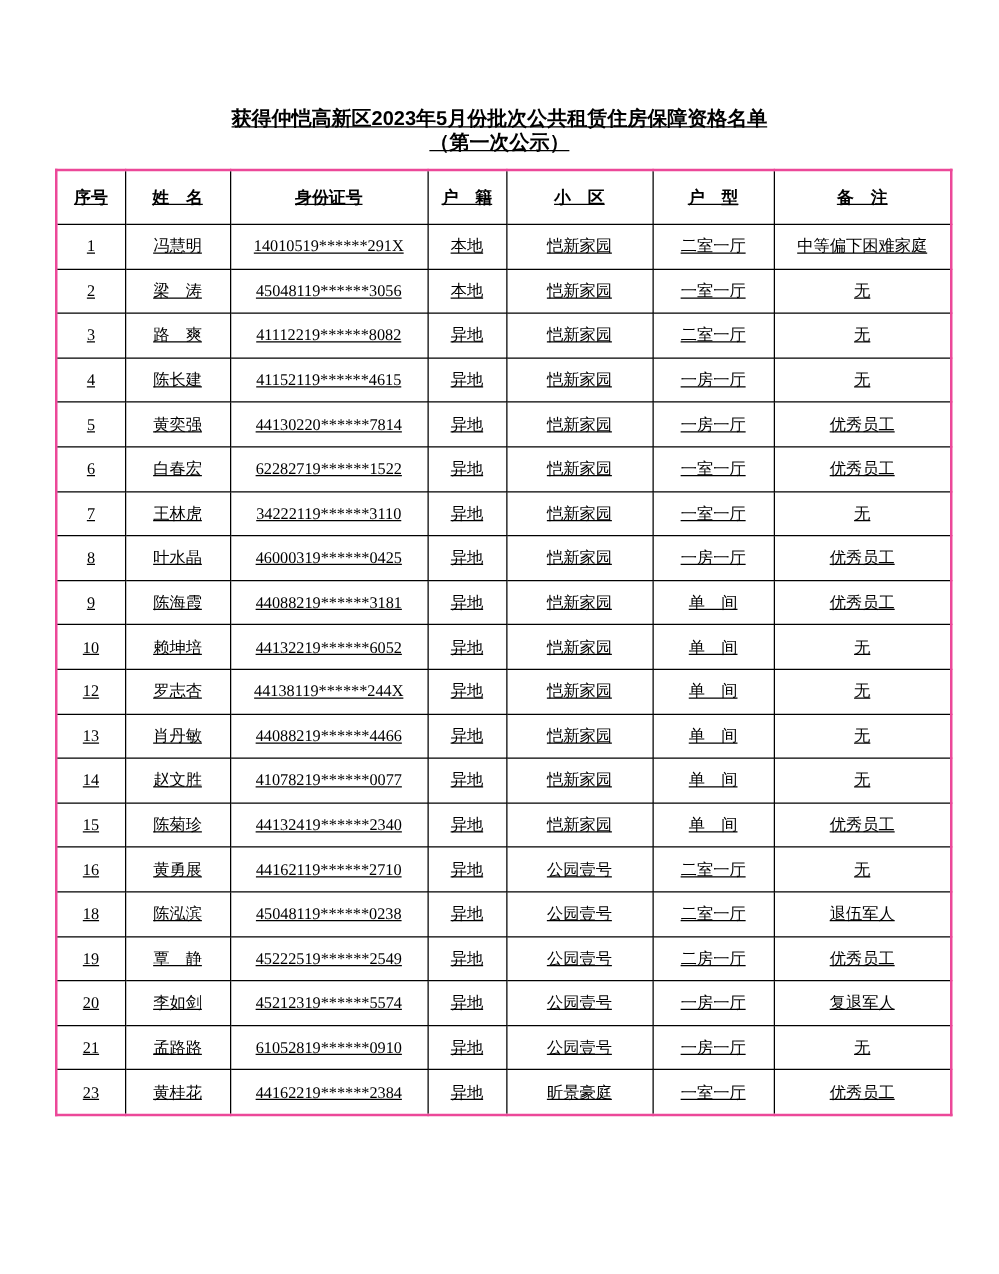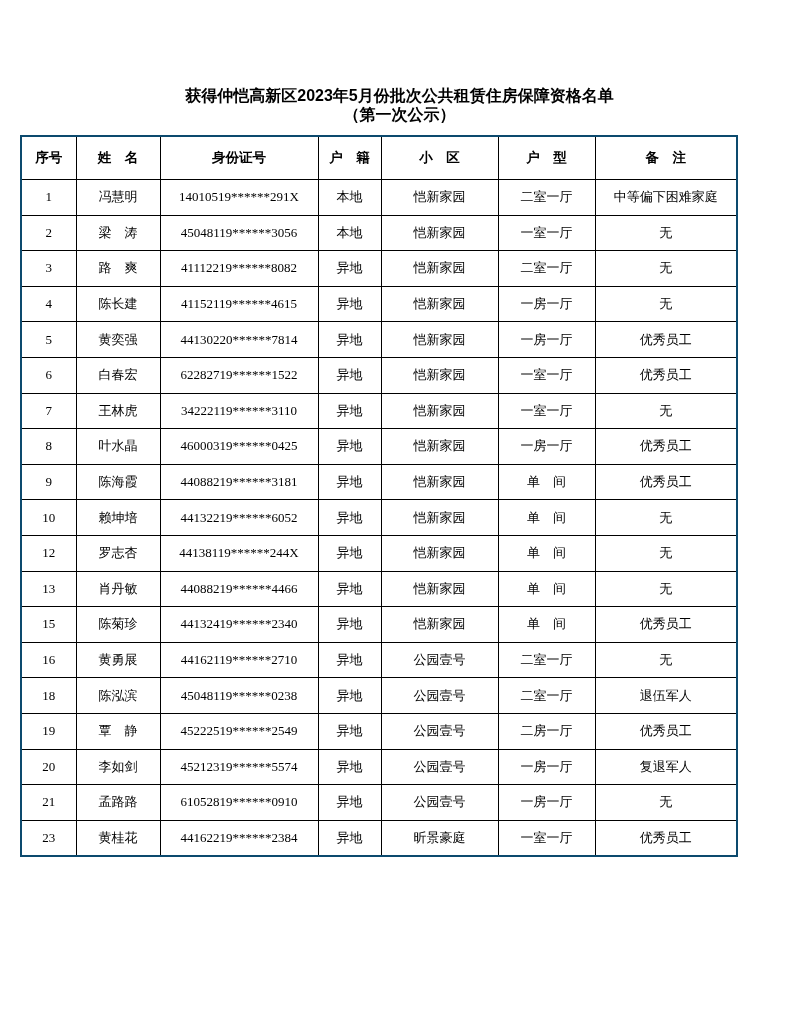--- a/index.html
+++ b/index.html
@@ -12,36 +12,37 @@
     background: #ffffff;
     color: #000000;
     overflow: hidden;
     font-family: "Liberation Serif", serif;
   }
   .page {
     position: relative;
     width: 799px;
     height: 975px;
     background: #ffffff;
+    text-decoration: underline;
   }
   .title-block {
     padding-top: 86px;
     text-align: center;
     font-family: "Liberation Sans", sans-serif;
     font-weight: bold;
     font-size: 16px;
     line-height: 19px;
     color: #000000;
   }
   table.roster {
-    margin: 11px 0 0 20px;
+    margin: 11px 0 0 44px;
     width: 716px;
     table-layout: fixed;
     border-collapse: collapse;
-    border: 2px solid #0c4a6e;
+    border: 2px solid #ec4899;
   }
   col.c1 { width: 55px; }
   col.c2 { width: 84px; }
   col.c3 { width: 158px; }
   col.c4 { width: 63px; }
   col.c5 { width: 117px; }
   col.c6 { width: 97px; }
   col.c7 { width: 142px; }
   table.roster th,
   table.roster td {
@@ -198,20 +199,29 @@
         <tr>
           <td>13</td>
           <td>肖丹敏</td>
           <td>44088219******4466</td>
           <td>异地</td>
           <td>恺新家园</td>
           <td>单　间</td>
           <td>无</td>
         </tr>
         <tr>
+          <td>14</td>
+          <td>赵文胜</td>
+          <td>41078219******0077</td>
+          <td>异地</td>
+          <td>恺新家园</td>
+          <td>单　间</td>
+          <td>无</td>
+        </tr>
+        <tr>
           <td>15</td>
           <td>陈菊珍</td>
           <td>44132419******2340</td>
           <td>异地</td>
           <td>恺新家园</td>
           <td>单　间</td>
           <td>优秀员工</td>
         </tr>
         <tr>
           <td>16</td>

